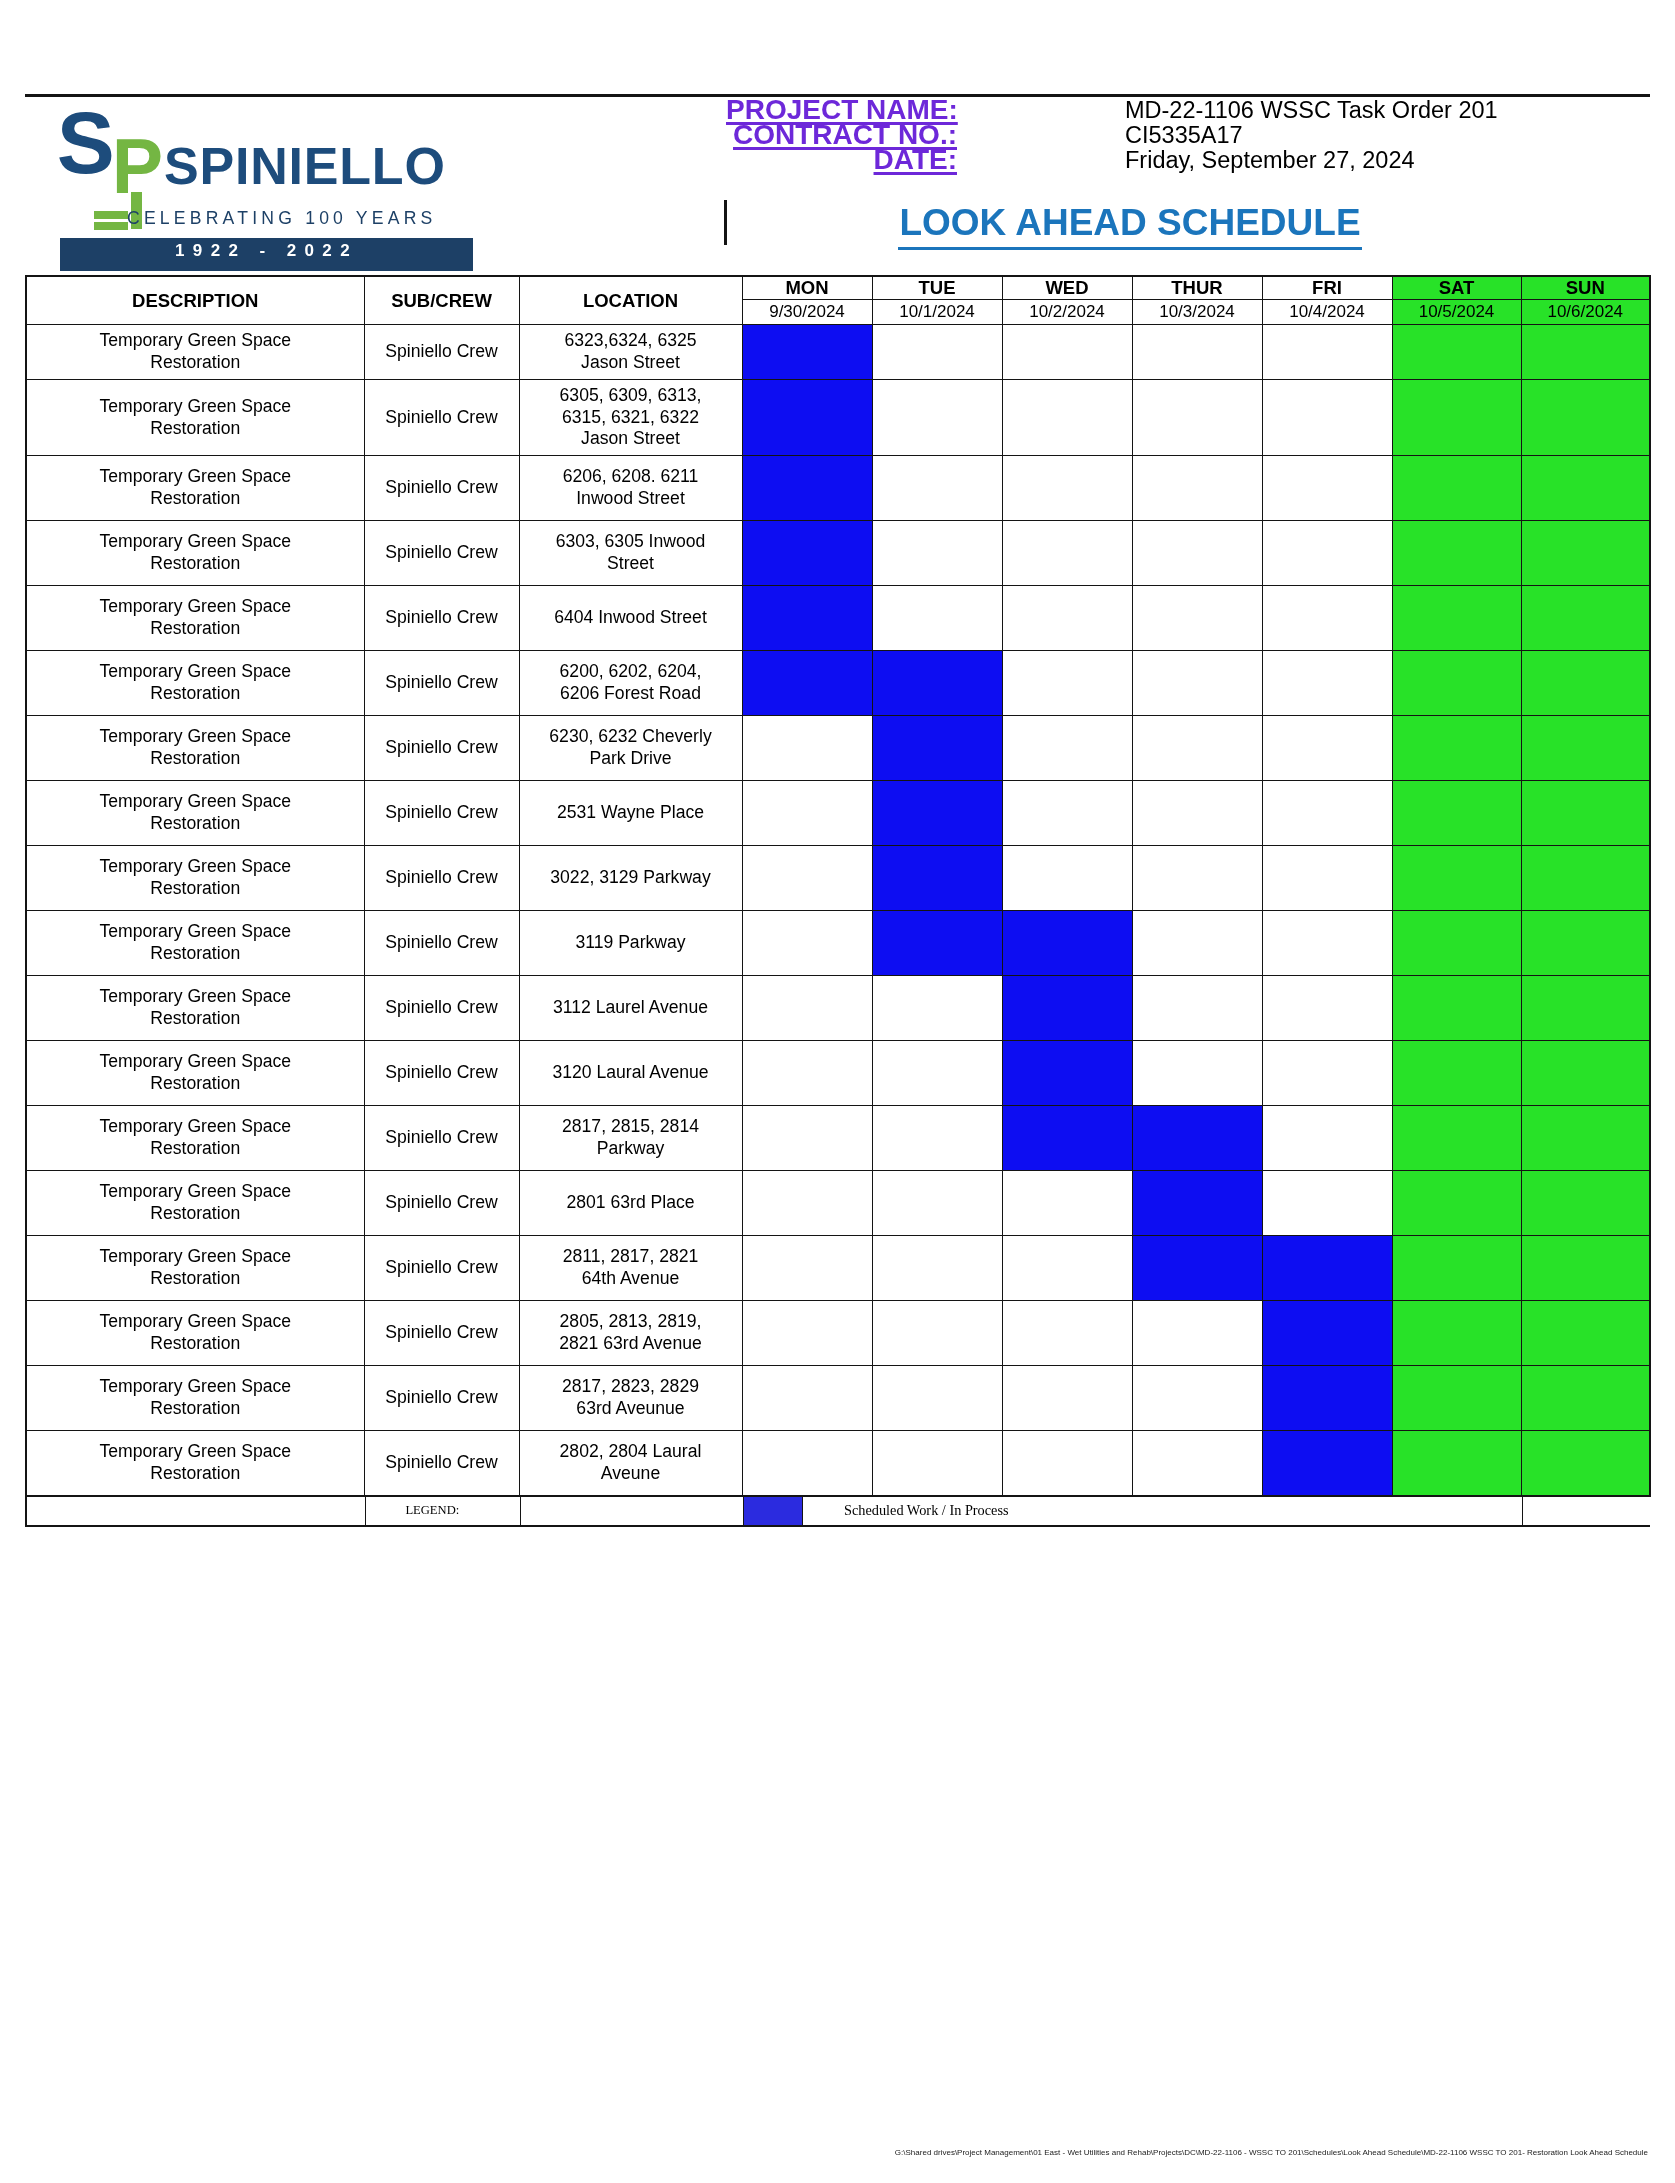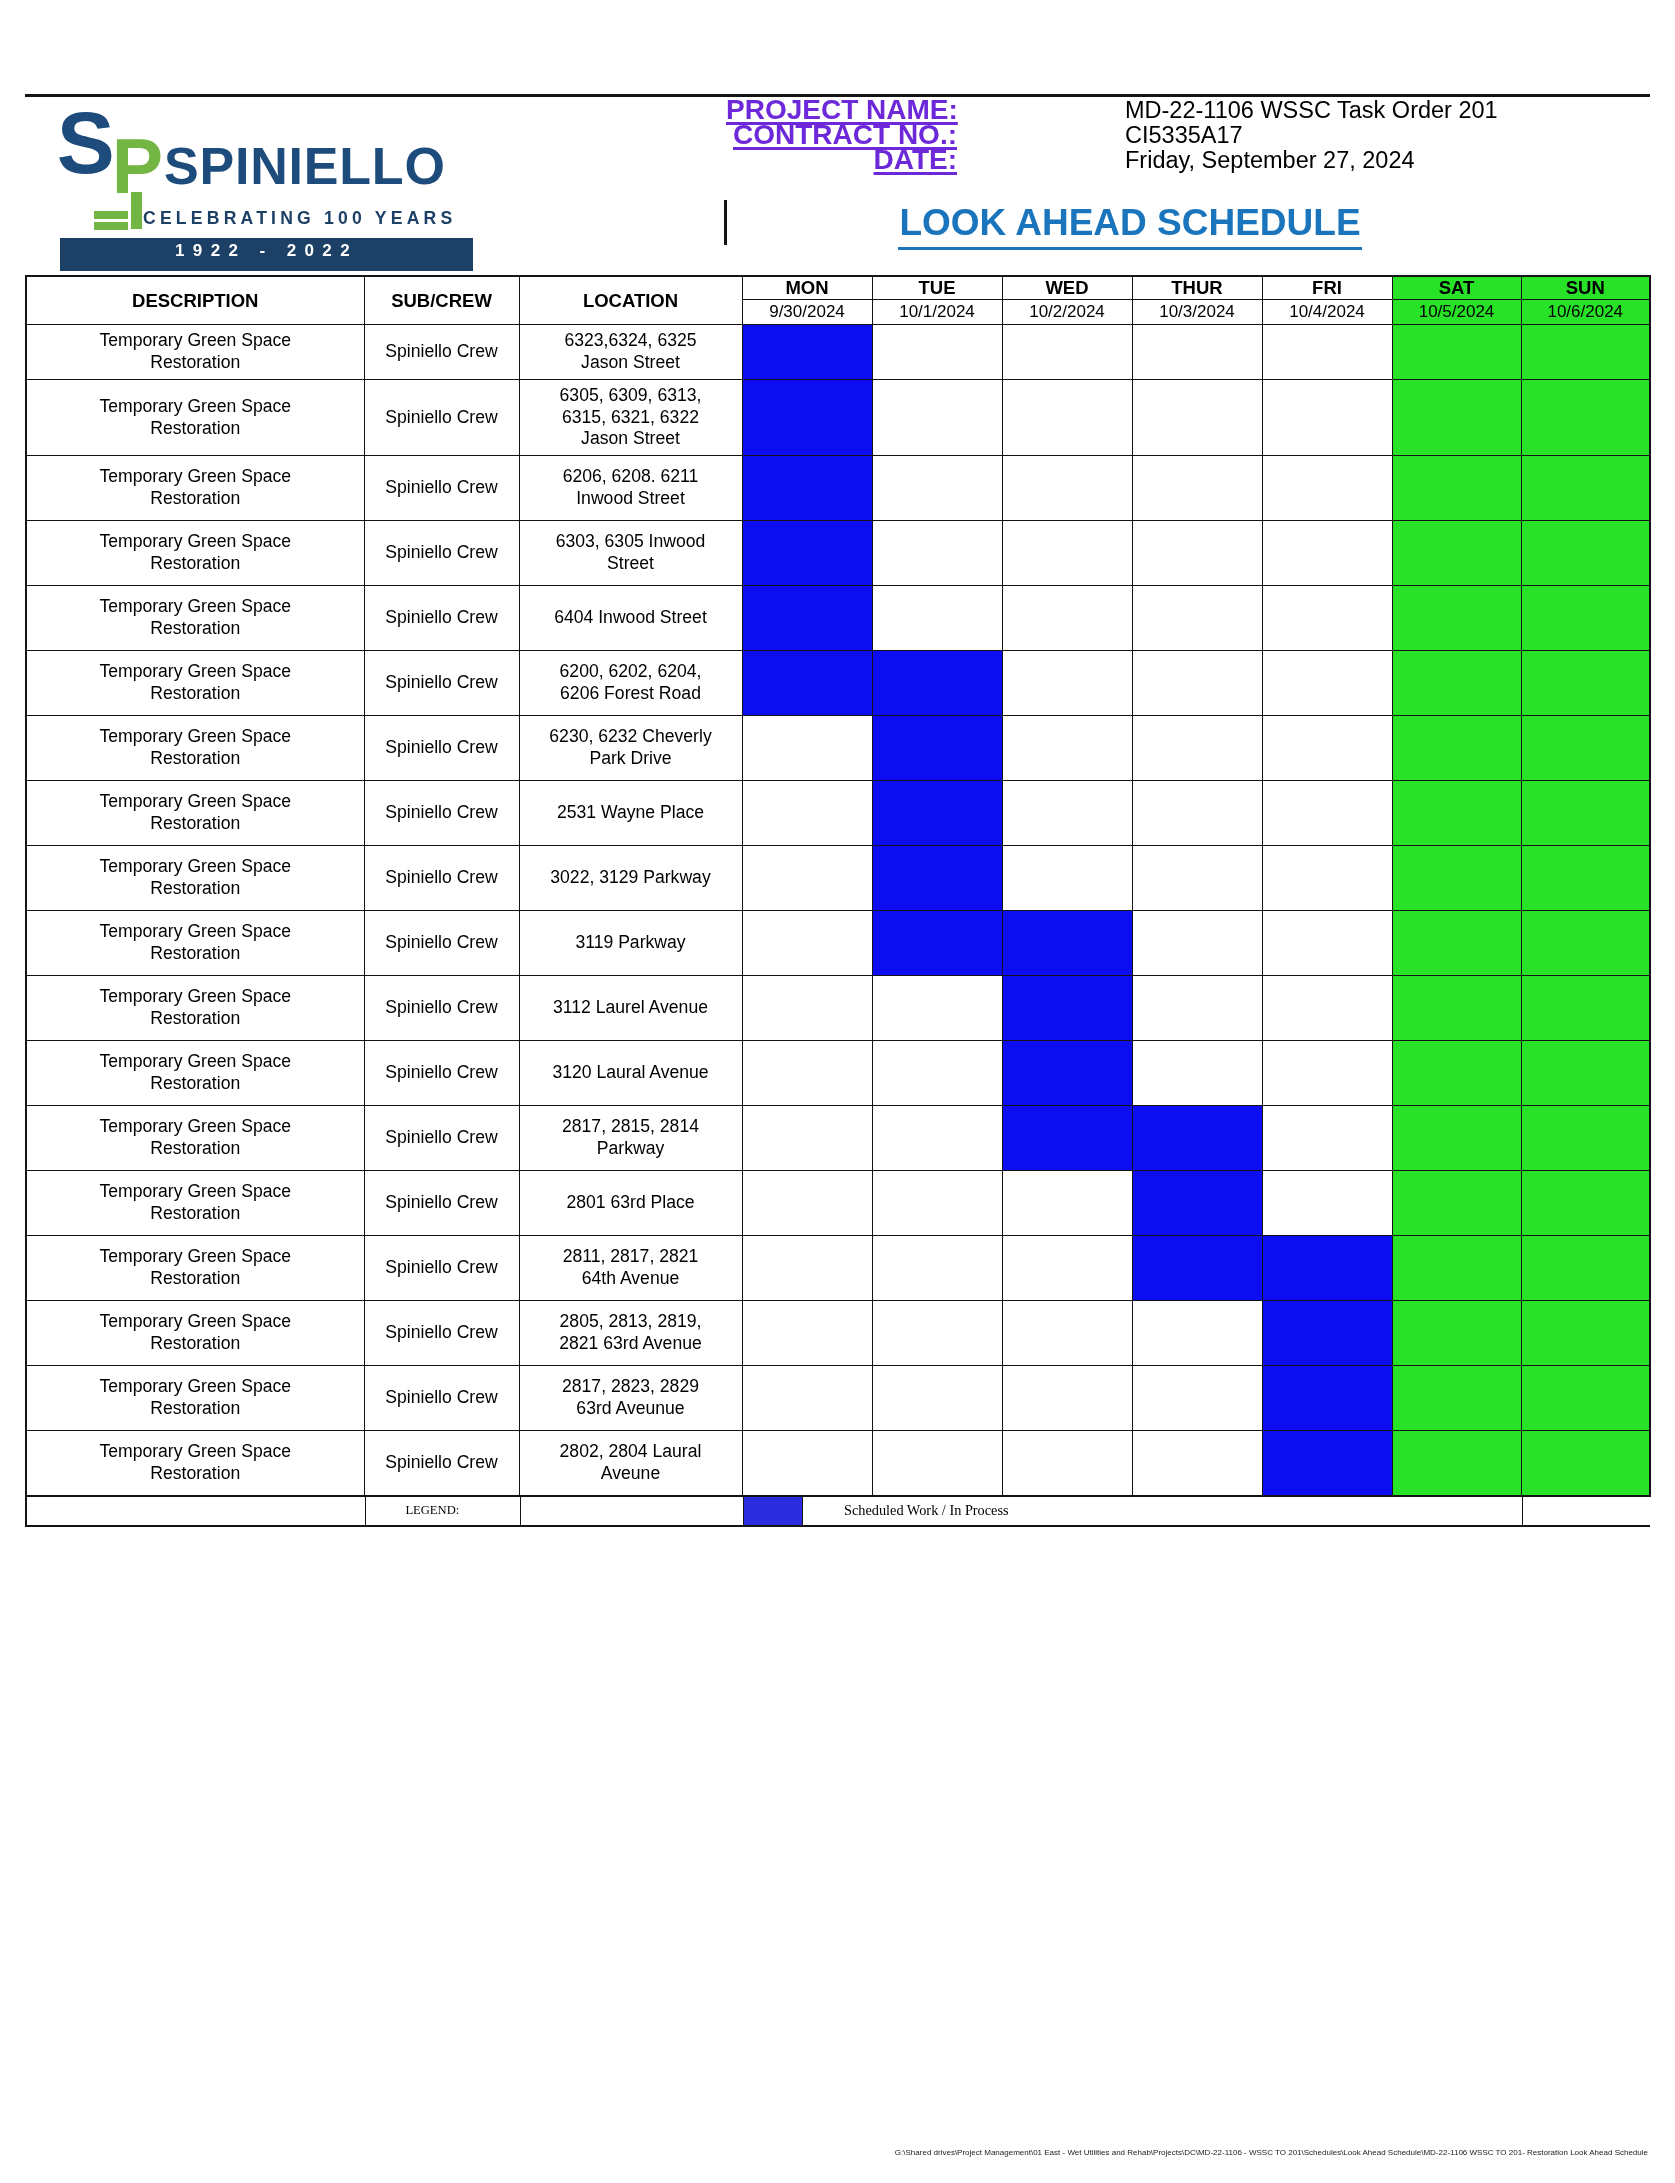--- a/index.html
+++ b/index.html
@@ -22,21 +22,21 @@
   
   .logo{position:absolute;left:50px;top:101px;width:437px;height:168px;}
   .logo-mark{position:absolute;left:6.7px;top:0;width:168px;height:168px;}
   .glyph-s{position:absolute;left:0;top:-1.7px;font-size:87px;font-weight:800;color:var(--logo-navy);line-height:1;}
   .glyph-p{position:absolute;left:55px;top:27px;font-size:77px;font-weight:800;color:var(--logo-green);line-height:1;}
   .p-stem{position:absolute;left:74px;top:91px;width:11.8px;height:37px;background:var(--logo-green);}
   .p-bar{position:absolute;width:34px;height:7.6px;background:var(--logo-green);}
   .p-bar.b1{left:37px;top:110px;}
   .p-bar.b2{left:37px;top:121px;}
   .logo-name{position:absolute;left:114px;top:39px;font-size:52px;font-weight:700;letter-spacing:0.8px;color:var(--logo-navy);line-height:1;}
-  .logo-tagline{position:absolute;left:77px;top:107px;font-size:17.6px;font-weight:700;letter-spacing:4.2px;color:var(--navy);white-space:nowrap;margin-left:16px;}
+  .logo-tagline{position:absolute;left:77px;top:107px;font-size:17.6px;font-weight:400;letter-spacing:4.2px;color:var(--navy);white-space:nowrap;}
   .logo-banner{position:absolute;left:10px;top:137px;width:413px;height:33px;background:var(--navy);color:#ffffff;
     font-size:17px;font-weight:700;letter-spacing:8.4px;text-align:center;line-height:25px;}
 
   
   .info{position:absolute;left:726px;top:94px;width:924px;}
   .info-row{display:grid;grid-template-columns:231px 1fr;column-gap:168px;height:25px;align-items:center;}
   .info-label{font-size:28px;font-weight:700;text-align:right;text-decoration:underline;text-decoration-thickness:2.5px;text-underline-offset:3.4px;color:#6d28d9;white-space:nowrap;}
   .info-value{font-size:23.5px;color:#000;white-space:nowrap;}
   .vert-tick{position:absolute;left:724px;top:200px;width:2.5px;height:45px;background:var(--ink);}
   .schedule-title{position:absolute;left:898px;top:202px;width:464px;text-align:center;

